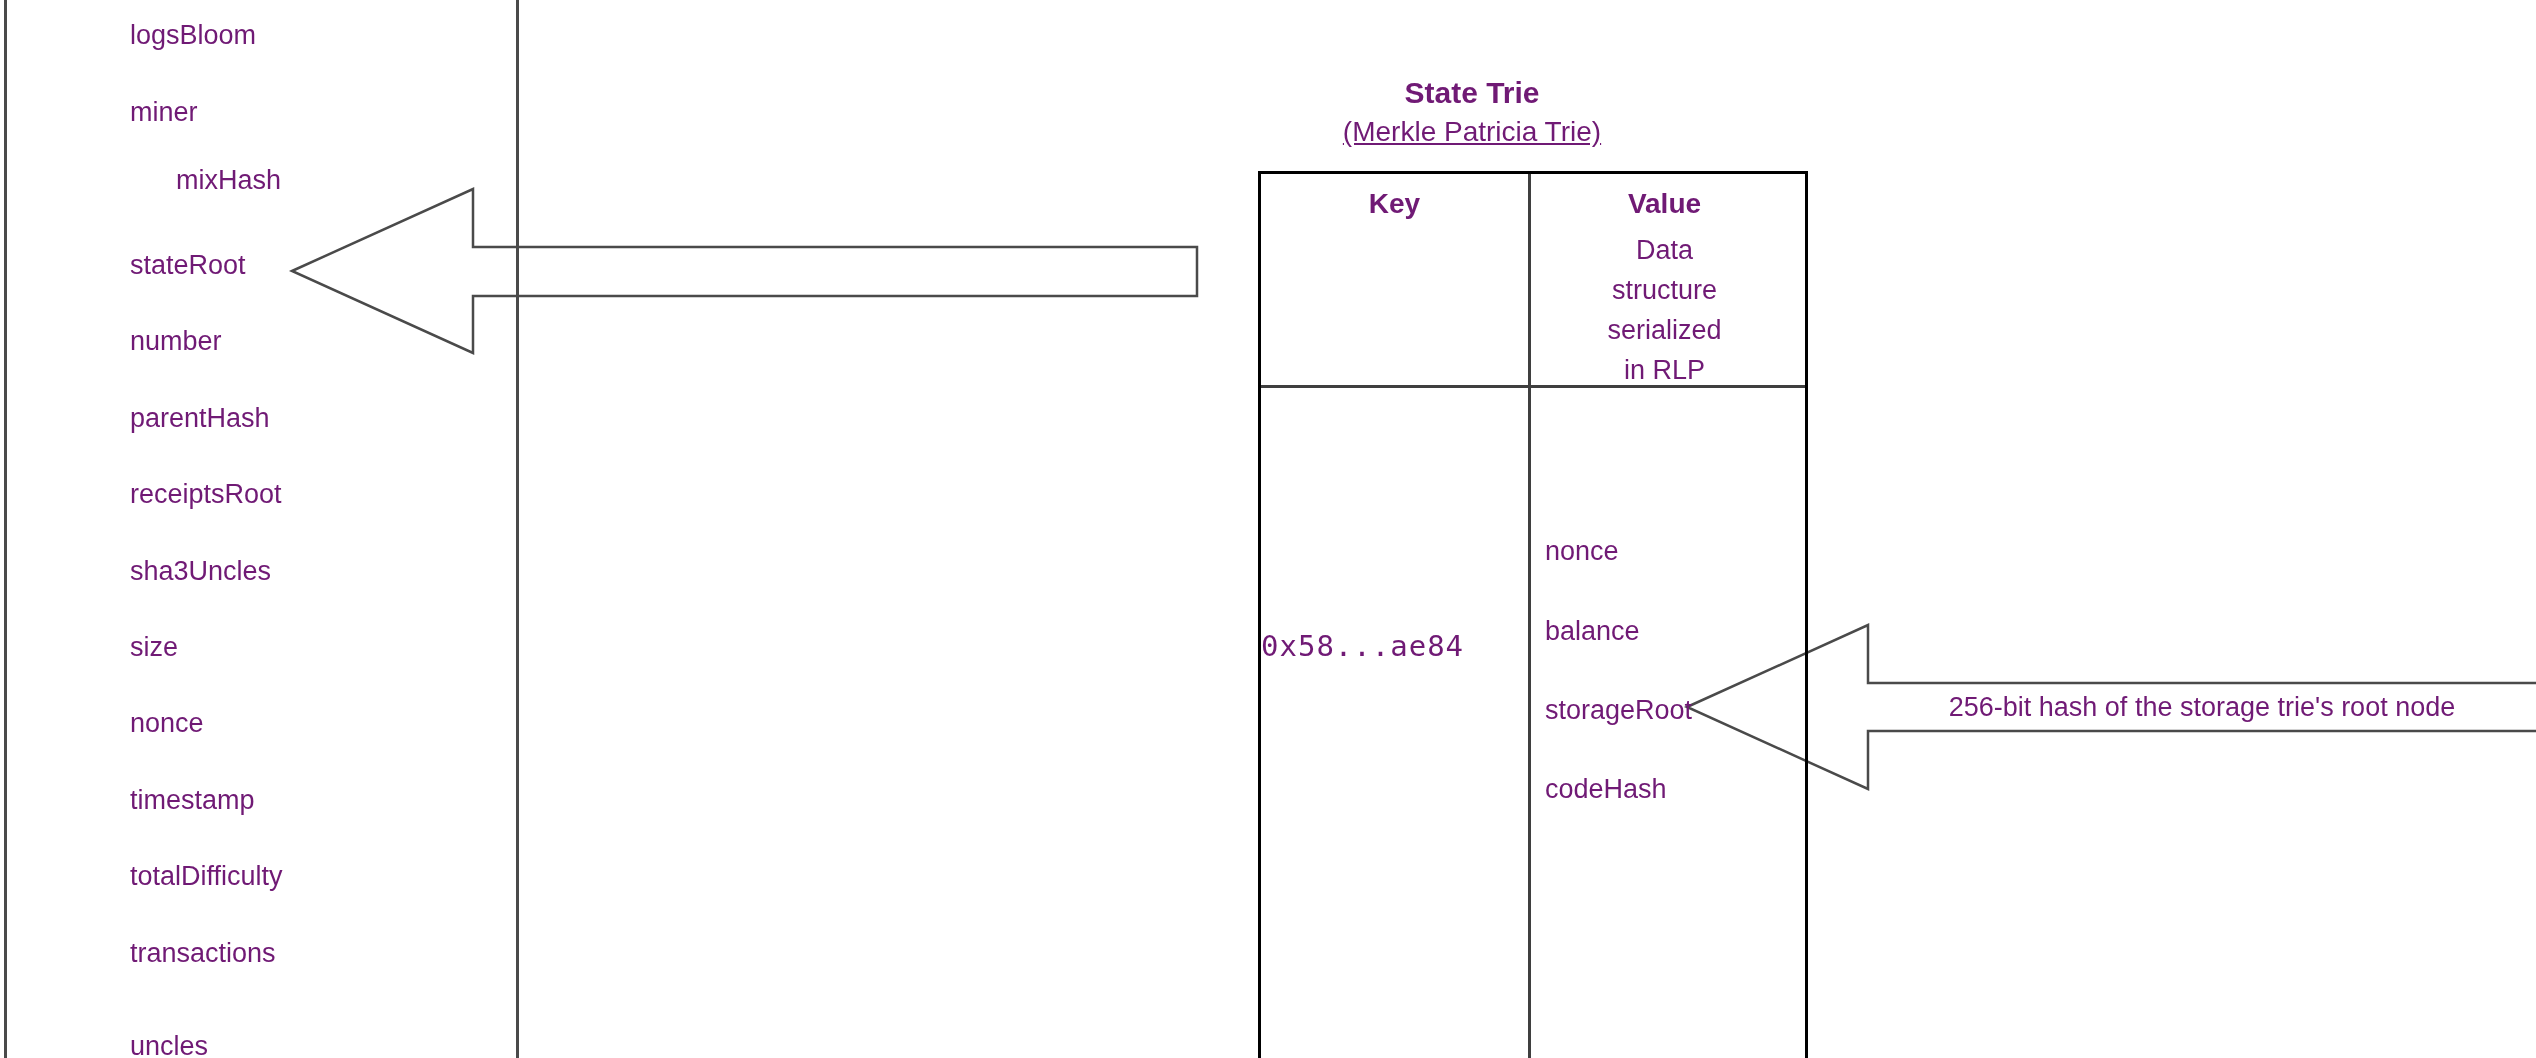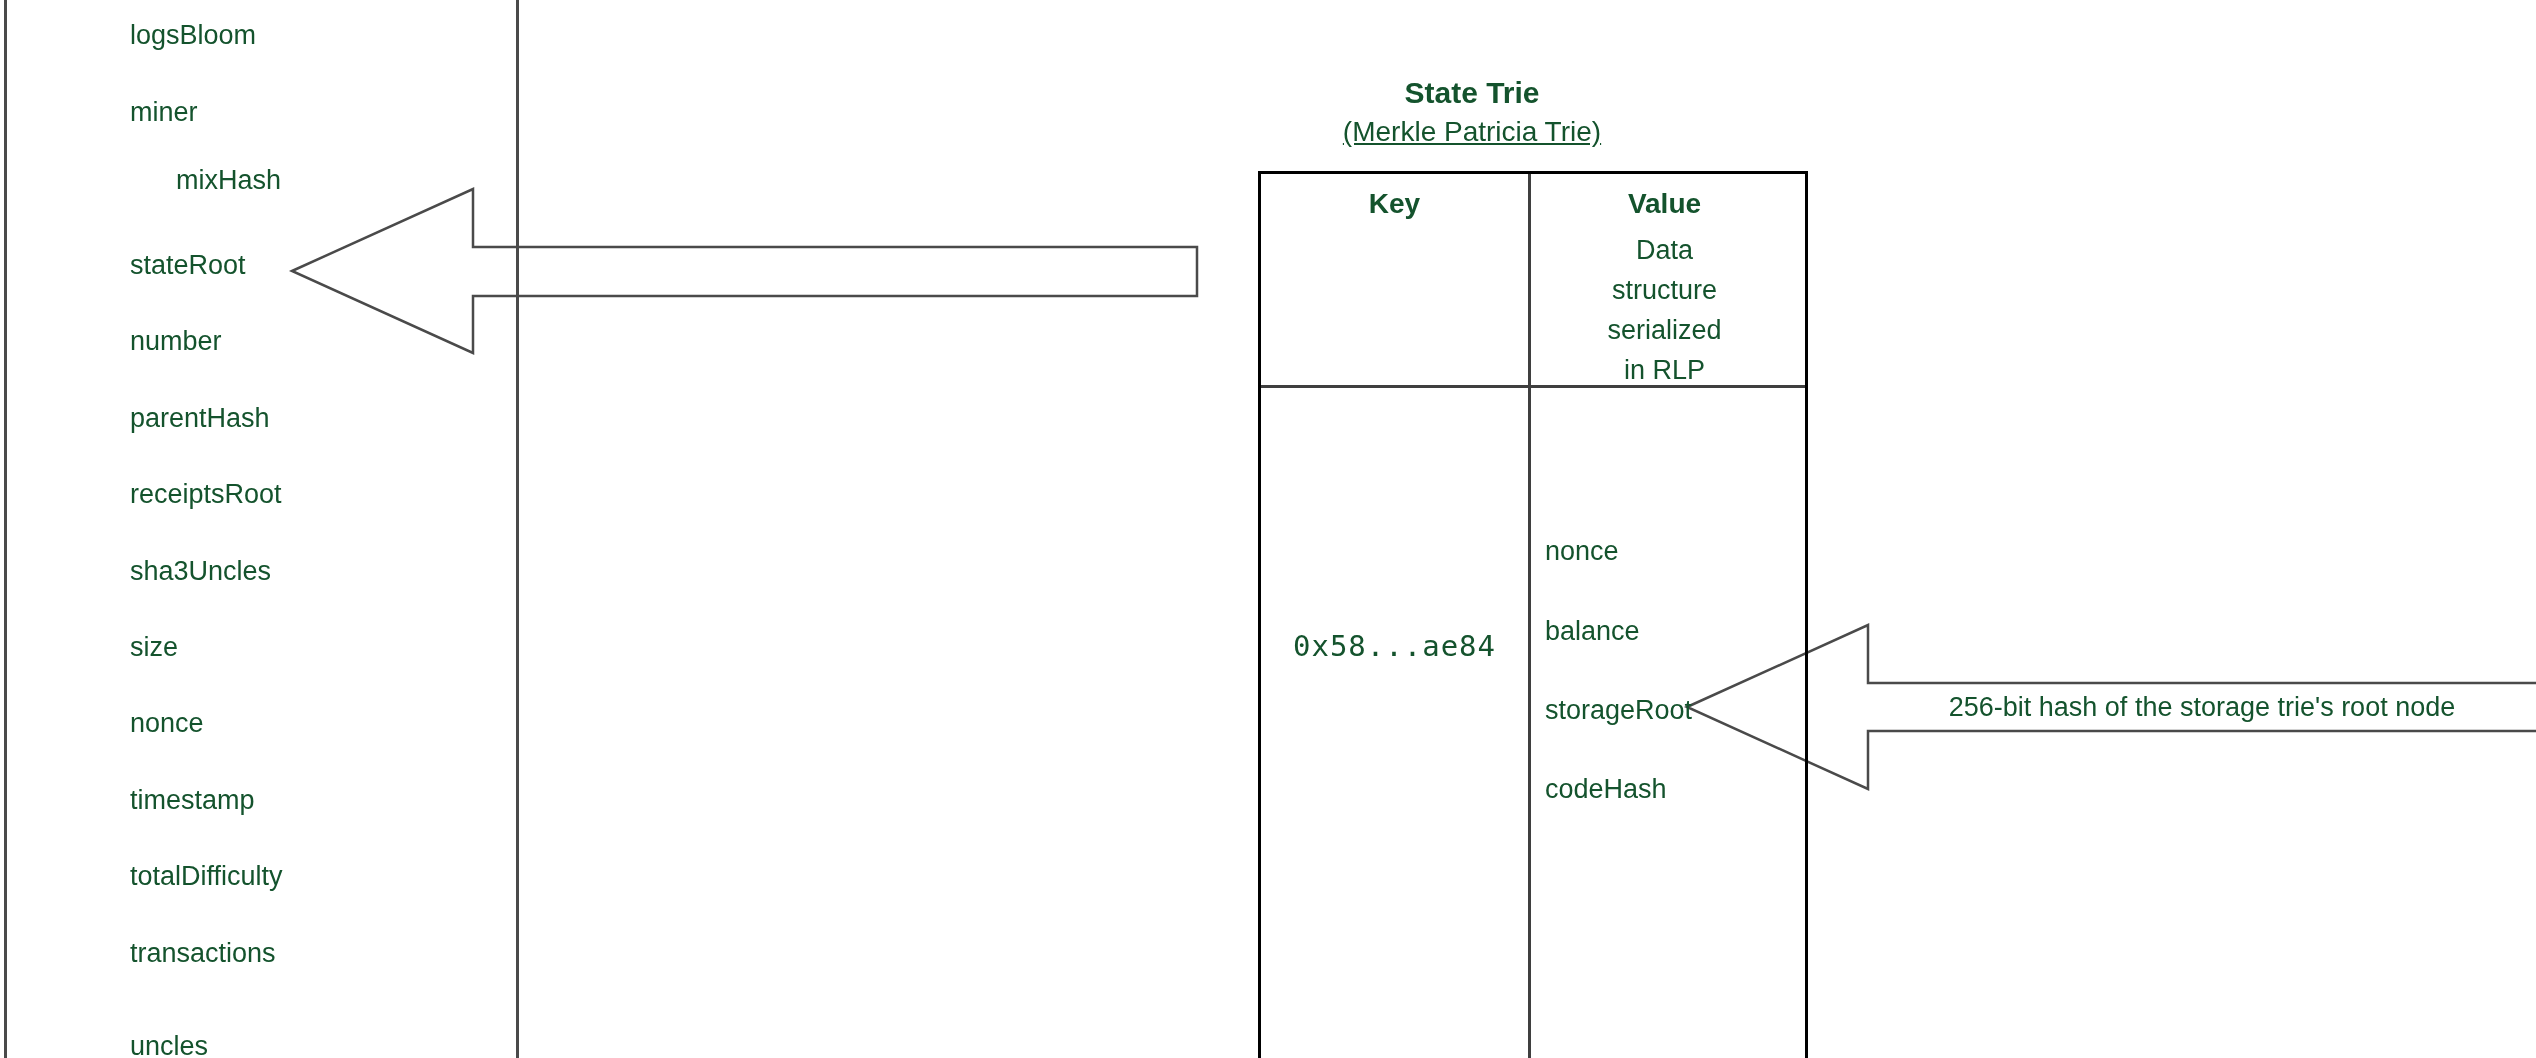--- a/index.html
+++ b/index.html
@@ -1,18 +1,18 @@
 <!DOCTYPE html>
 <html><head>
 <meta charset="utf-8">
 <style>
   html,body{margin:0;padding:0;background:#ffffff;}
   .canvas{
     position:relative;width:2536px;height:1058px;overflow:hidden;
-    background:#ffffff;font-family:"Liberation Sans",sans-serif;color:#14532d;
+    background:#ffffff;font-family:"Liberation Sans",sans-serif;color:#701a75;
   }
   .vline{position:absolute;top:0;width:3px;height:1058px;background:#4a4a4a;z-index:4;}
   .vline.left{left:4px;}
   .vline.mid{left:516px;}
   .field-item{
     position:absolute;left:130px;transform:translateY(-50%);
     font-size:27px;white-space:nowrap;z-index:5;
   }
   .arrow-layer{position:absolute;left:0;top:0;z-index:2;}
   .arrow-label{
@@ -38,21 +38,21 @@
   .cell-hdr{
     position:absolute;top:14px;width:267px;text-align:center;
     font-size:28px;font-weight:bold;
   }
   .hdr-key{left:0;}
   .hdr-value{left:270px;}
   .desc{position:absolute;width:267px;text-align:center;font-size:27px;}
   .desc-key{left:0;top:85px;line-height:37px;}
   .desc-value{left:270px;top:56px;line-height:40px;}
   .key-cell-value{
-    position:absolute;left:0;top:472px;width:267px;text-align:center;
+    position:absolute;left:0;top:472px;width:267px;text-align:left;
     transform:translateY(-50%);
     font-family:"DejaVu Sans Mono",monospace;font-size:29px;letter-spacing:1px;
   }
   .trie-value-item{
     position:absolute;left:284px;transform:translateY(-50%);
     font-size:27px;white-space:nowrap;
   }
 </style>
 </head>
 <body>

